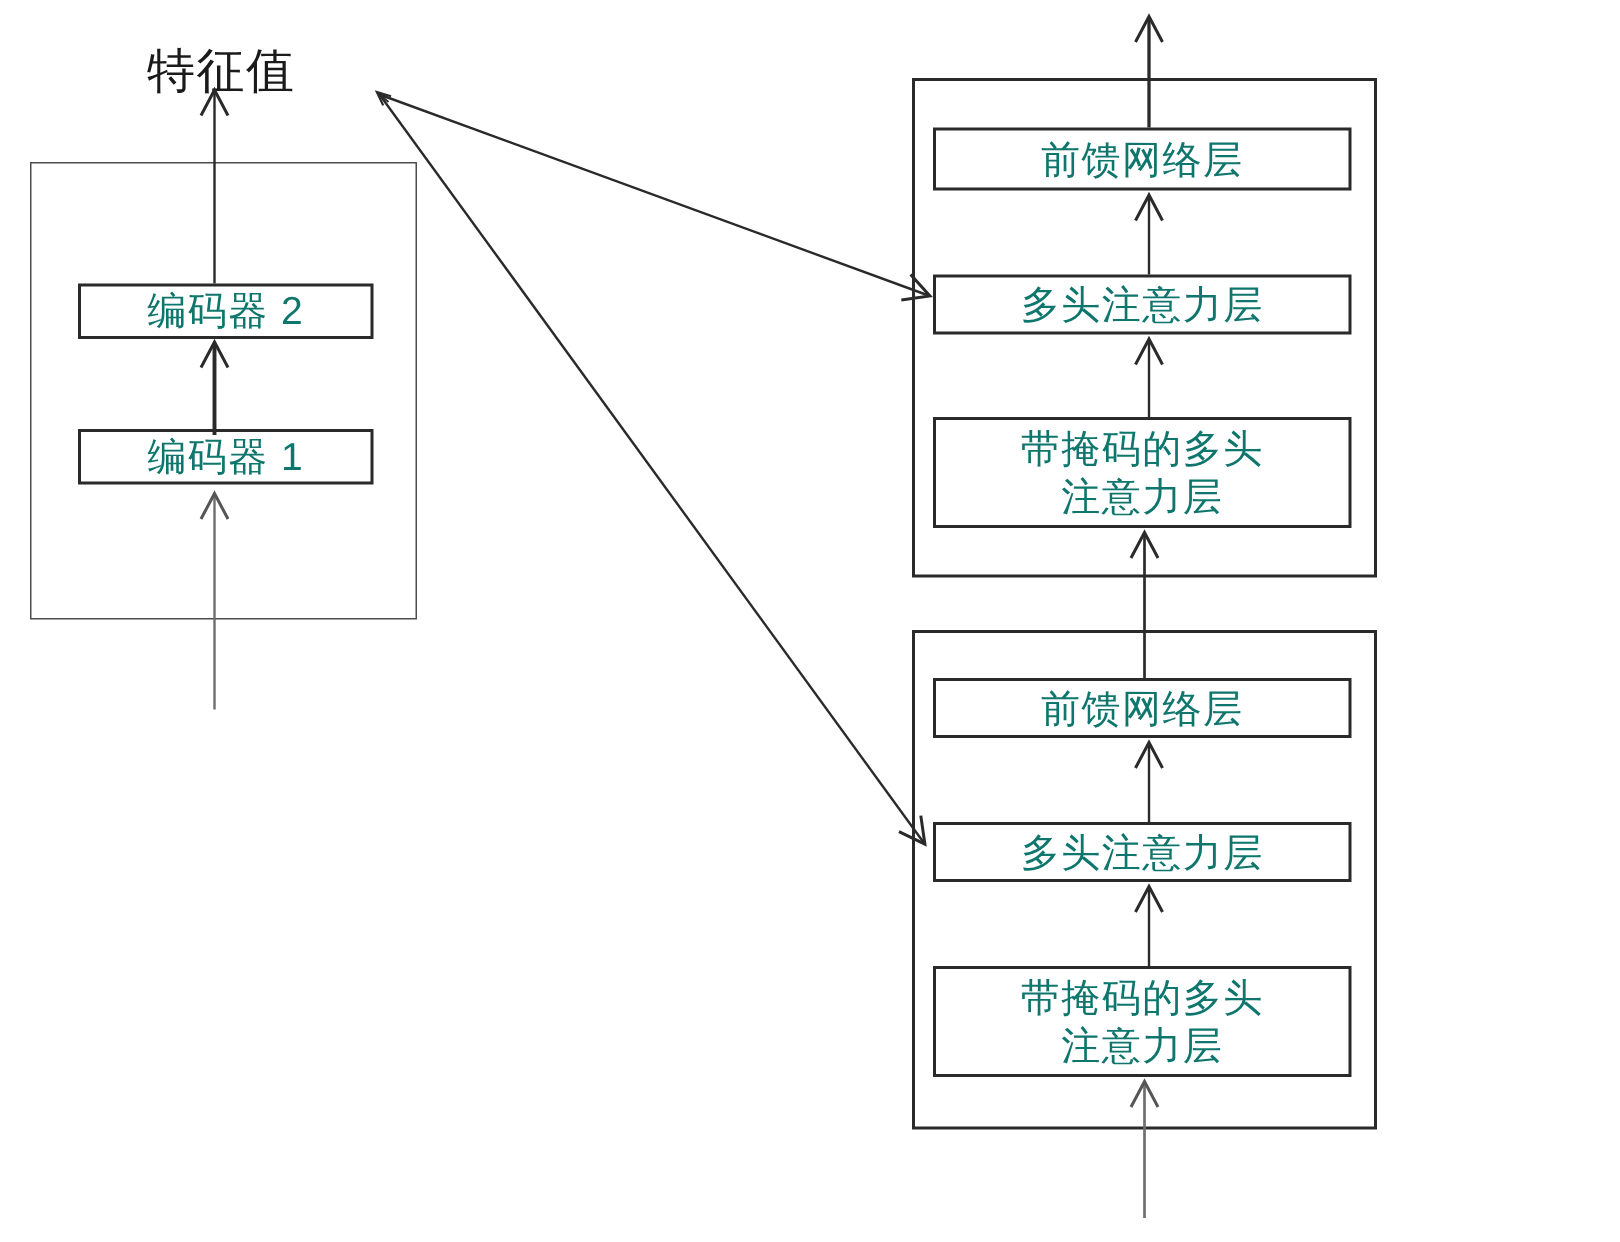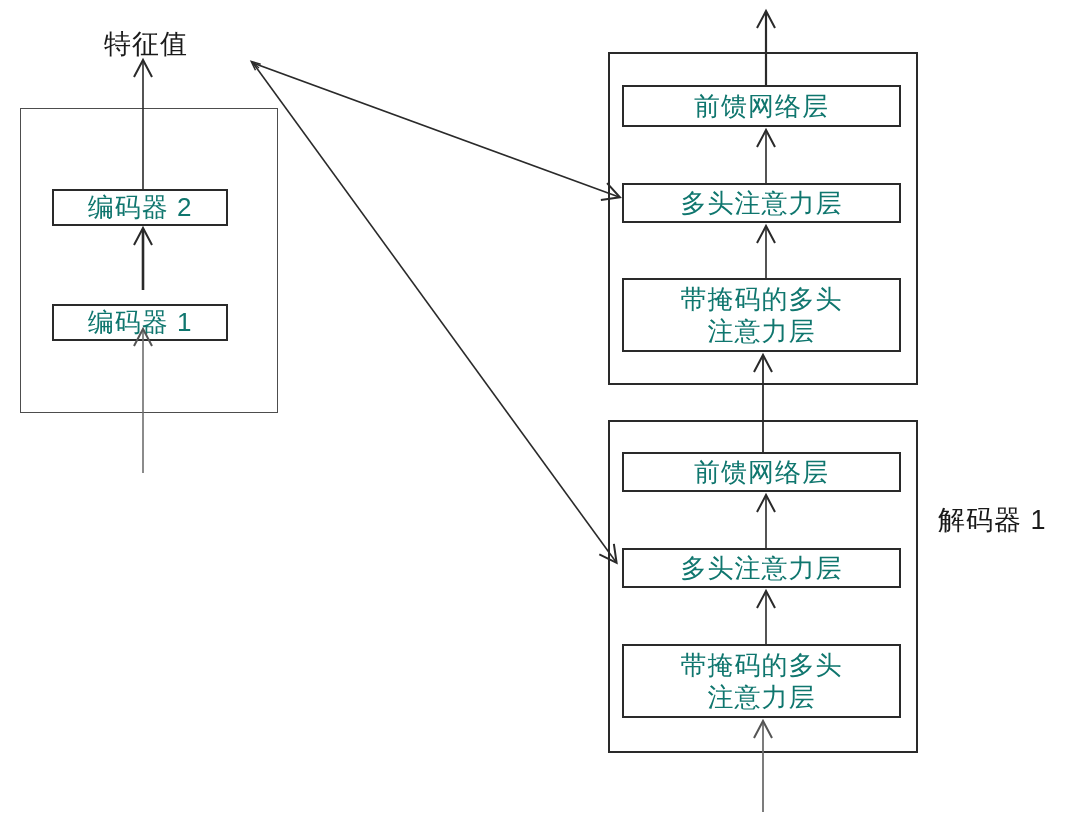--- a/index.html
+++ b/index.html
@@ -47,48 +47,47 @@
     display: flex;
     align-items: center;
     justify-content: center;
     text-align: center;
     font-size: 26px;
     color: #0f766e;
     letter-spacing: 1px;
     white-space: pre-line;
     line-height: 1.25;
   }
-  .enc-box { left: 52px; width: 176px; height: 37px; }
+  .enc-box { left: 52px; width: 197px; height: 37px; }
   .enc2 { top: 189px; }
-  .enc1 { top: 304px; }
+  .enc1 { top: 286px; }
   .d-ffn, .d-mha, .d-masked { left: 622px; width: 279px; }
   .d2-ffn    { top: 85px;  height: 42px; }
   .d2-mha    { top: 183px; height: 40px; }
   .d2-masked { top: 278px; height: 74px; }
   .d1-ffn    { top: 452px; height: 40px; }
   .d1-mha    { top: 548px; height: 40px; }
   .d1-masked { top: 644px; height: 74px; }
   .free-label {
     position: absolute;
-    font-size: 27px;
+    font-size: 32px;
     color: #1a1a1a;
     letter-spacing: 1px;
     white-space: nowrap;
   }
   .feature-label { left: 98px; top: 26px; width: 96px; text-align: center; }
   .dec2-label { left: 938px; top: 184px; }
   .dec1-label { left: 938px; top: 502px; }
 </style>
 </head>
 <body>
 
 <div class="canvas">
 
   <div class="free-label feature-label">特征值</div>
-  <div class="free-label dec1-label">解码器 1</div>
 
   <div class="outer-box enc-outer"></div>
   <div class="layer-box enc-box enc2">编码器 2</div>
   <div class="layer-box enc-box enc1">编码器 1</div>
 
   <div class="outer-box dec-outer dec2-outer"></div>
   <div class="layer-box d-ffn d2-ffn">前馈网络层</div>
   <div class="layer-box d-mha d2-mha">多头注意力层</div>
   <div class="layer-box d-masked d2-masked">带掩码的多头
 注意力层</div>

